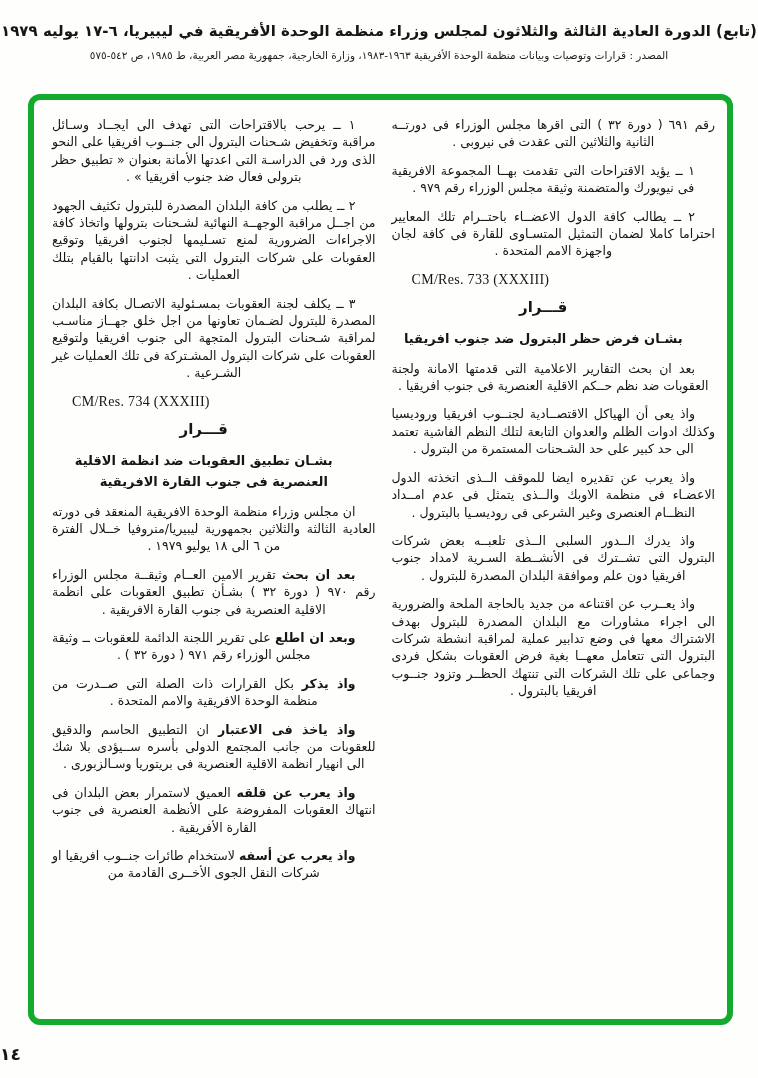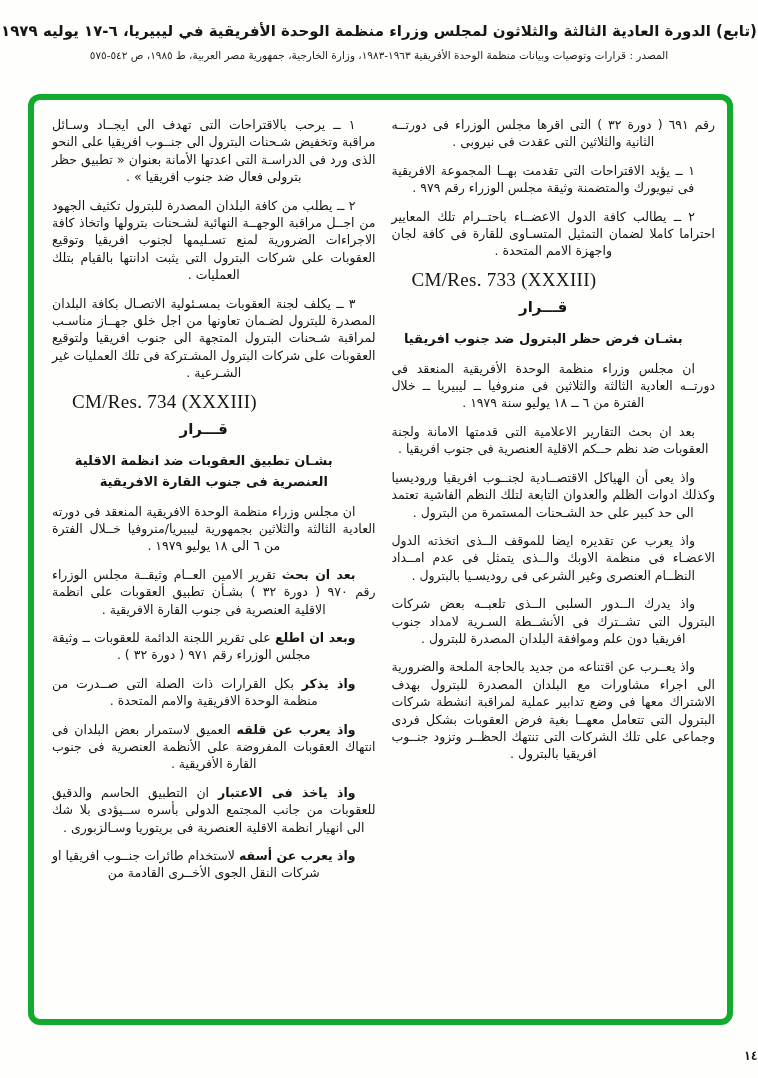--- a/index.html
+++ b/index.html
@@ -38,38 +38,38 @@
     line-height:17.4px;
     text-align:justify;
     text-align-last:center;
   }
   .col p { margin:0 0 11px 0; text-indent:20px; }
   .col p.no-indent { text-indent:0; }
   .lead { font-weight:bold; }
   .res-label {
     direction:ltr; text-align:right; text-align-last:left;
     font-family:"Liberation Serif", serif;
-    font-size:19px; letter-spacing:0.3px;
+    font-size:14px; letter-spacing:0.3px;
     margin:14px 0 10px 0; text-indent:0;
   }
   .dec-heading {
     text-align:right; text-align-last:center;
     font-weight:bold; font-size:15px;
     margin:6px 0 12px 0; text-indent:0;
   }
   .dec-subject {
     text-align:center; text-align-last:center;
     font-weight:bold; font-size:13px;
     line-height:21px;
     margin:0 0 13px 0; text-indent:0;
   }
   
   .pageno {
     position:absolute; bottom:14px; left:0; right:0;
-    text-align:right; font-size:12px; font-weight:bold;font-family:Liberation Mono, monospace;
+    text-align:left; font-size:17px; font-weight:bold;
   }
 </style>
 </head>
 <body>
 
 <div class="page">
 
   <div class="hdr">
     <div class="hdr-line1">(تابع) الدورة العادية الثالثة والثلاثون لمجلس وزراء منظمة الوحدة الأفريقية في ليبيريا، ٦-١٧ يوليه ١٩٧٩</div>
     <div class="hdr-line2">المصدر : قرارات وتوصيات وبيانات منظمة الوحدة الأفريقية ١٩٦٣-١٩٨٣، وزارة الخارجية، جمهورية مصر العربية، ط ١٩٨٥، ص ٥٤٢-٥٧٥</div>
@@ -78,41 +78,40 @@
   <div class="frame">
     <div class="cols">
 
       <div class="col">
         <p class="no-indent">رقم ٦٩١ ( دورة ٣٢ ) التى اقرها مجلس الوزراء فى دورتــه الثانية والثلاثين التى عقدت فى نيروبى .</p>
         <p>١ ــ يؤيد الاقتراحات التى تقدمت بهــا المجموعة الافريقية فى نيويورك والمتضمنة وثيقة مجلس الوزراء رقم ٩٧٩ .</p>
         <p>٢ ــ يطالب كافة الدول الاعضــاء باحتــرام تلك المعايير احتراما كاملا لضمان التمثيل المتسـاوى للقارة فى كافة لجان واجهزة الامم المتحدة .</p>
         <p class="res-label">CM/Res. 733 (XXXIII)</p>
         <p class="dec-heading">قـــرار</p>
         <p class="dec-subject">بشـان فرض حظر البترول ضد جنوب افريقيا</p>
-        <p>ان مجلس وزراء منظمة الوحدة الأفريقية المنعقد فى دورتــه العادية الثالثة والثلاثين فى منروفيا ــ ليبيريا ــ خلال الفترة من ٦ ــ ١٨ يوليو سنة ١٩٧٩ .</p>
         <p>بعد ان بحث التقارير الاعلامية التى قدمتها الامانة ولجنة العقوبات ضد نظم حــكم الاقلية العنصرية فى جنوب افريقيا .</p>
         <p>واذ يعى أن الهياكل الاقتصــادية لجنــوب افريقيا وروديسيا وكذلك ادوات الظلم والعدوان التابعة لتلك النظم الفاشية تعتمد الى حد كبير على حد الشـحنات المستمرة من البترول .</p>
         <p>واذ يعرب عن تقديره ايضا للموقف الــذى اتخذته الدول الاعضـاء فى منظمة الاوبك والــذى يتمثل فى عدم امــداد النظــام العنصرى وغير الشرعى فى روديسـيا بالبترول .</p>
         <p>واذ يدرك الــدور السلبى الــذى تلعبــه بعض شركات البترول التى تشــترك فى الأنشــطة السـرية لامداد جنوب افريقيا دون علم وموافقة البلدان المصدرة للبترول .</p>
         <p>واذ يعــرب عن اقتناعه من جديد بالحاجة الملحة والضرورية الى اجراء مشاورات مع البلدان المصدرة للبترول بهدف الاشتراك معها فى وضع تدابير عملية لمراقبة انشطة شركات البترول التى تتعامل معهــا بغية فرض العقوبات بشكل فردى وجماعى على تلك الشركات التى تنتهك الحظــر وتزود جنــوب افريقيا بالبترول .</p>
       </div>
 
       <div class="col">
         <p>١ ــ يرحب بالاقتراحات التى تهدف الى ايجــاد وسـائل مراقبة وتخفيض شـحنات البترول الى جنــوب افريقيا على النحو الذى ورد فى الدراسـة التى اعدتها الأمانة بعنوان « تطبيق حظر بترولى فعال ضد جنوب افريقيا » .</p>
         <p>٢ ــ يطلب من كافة البلدان المصدرة للبترول تكثيف الجهود من اجــل مراقبة الوجهــة النهائية لشـحنات بترولها واتخاذ كافة الاجراءات الضرورية لمنع تسـليمها لجنوب افريقيا وتوقيع العقوبات على شركات البترول التى يثبت ادانتها بالقيام بتلك العمليات .</p>
         <p>٣ ــ يكلف لجنة العقوبات بمسـئولية الاتصـال بكافة البلدان المصدرة للبترول لضـمان تعاونها من اجل خلق جهــاز مناسـب لمراقبة شـحنات البترول المتجهة الى جنوب افريقيا ولتوقيع العقوبات على شركات البترول المشـتركة فى تلك العمليات غير الشـرعية .</p>
         <p class="res-label">CM/Res. 734 (XXXIII)</p>
         <p class="dec-heading">قـــرار</p>
         <p class="dec-subject"><span>بشـان تطبيق العقوبات ضد انظمة الاقلية</span><br><span>العنصرية فى جنوب القارة الافريقية</span></p>
         <p>ان مجلس وزراء منظمة الوحدة الافريقية المنعقد فى دورته العادية الثالثة والثلاثين بجمهورية ليبيريا/منروفيا خــلال الفترة من ٦ الى ١٨ يوليو ١٩٧٩ .</p>
         <p><span class="lead">بعد ان بحث</span><span> تقرير الامين العــام وثيقــة مجلس الوزراء رقم ٩٧٠ ( دورة ٣٢ ) بشـأن تطبيق العقوبات على انظمة الاقلية العنصرية فى جنوب القارة الافريقية .</span></p>
         <p><span class="lead">وبعد ان اطلع</span><span> على تقرير اللجنة الدائمة للعقوبات ــ وثيقة مجلس الوزراء رقم ٩٧١ ( دورة ٣٢ ) .</span></p>
         <p><span class="lead">واذ يذكر</span><span> بكل القرارات ذات الصلة التى صــدرت من منظمة الوحدة الافريقية والامم المتحدة .</span></p>
+        <p><span class="lead">واذ ياخذ فى الاعتبار</span><span> ان التطبيق الحاسم والدقيق للعقوبات من جانب المجتمع الدولى بأسره ســيؤدى بلا شك الى انهيار انظمة الاقلية العنصرية فى بريتوريا وسـالزبورى .</span></p>
         <p><span class="lead">واذ يعرب عن قلقه</span><span> العميق لاستمرار بعض البلدان فى انتهاك العقوبات المفروضة على الأنظمة العنصرية فى جنوب القارة الأفريقية .</span></p>
-        <p><span class="lead">واذ ياخذ فى الاعتبار</span><span> ان التطبيق الحاسم والدقيق للعقوبات من جانب المجتمع الدولى بأسره ســيؤدى بلا شك الى انهيار انظمة الاقلية العنصرية فى بريتوريا وسـالزبورى .</span></p>
         <p><span class="lead">واذ يعرب عن أسفه</span><span> لاستخدام طائرات جنــوب افريقيا او شركات النقل الجوى الأخــرى القادمة من</span></p>
       </div>
 
     </div>
   </div>
 
   <div class="pageno">١٤</div>
 
 </div>
 

